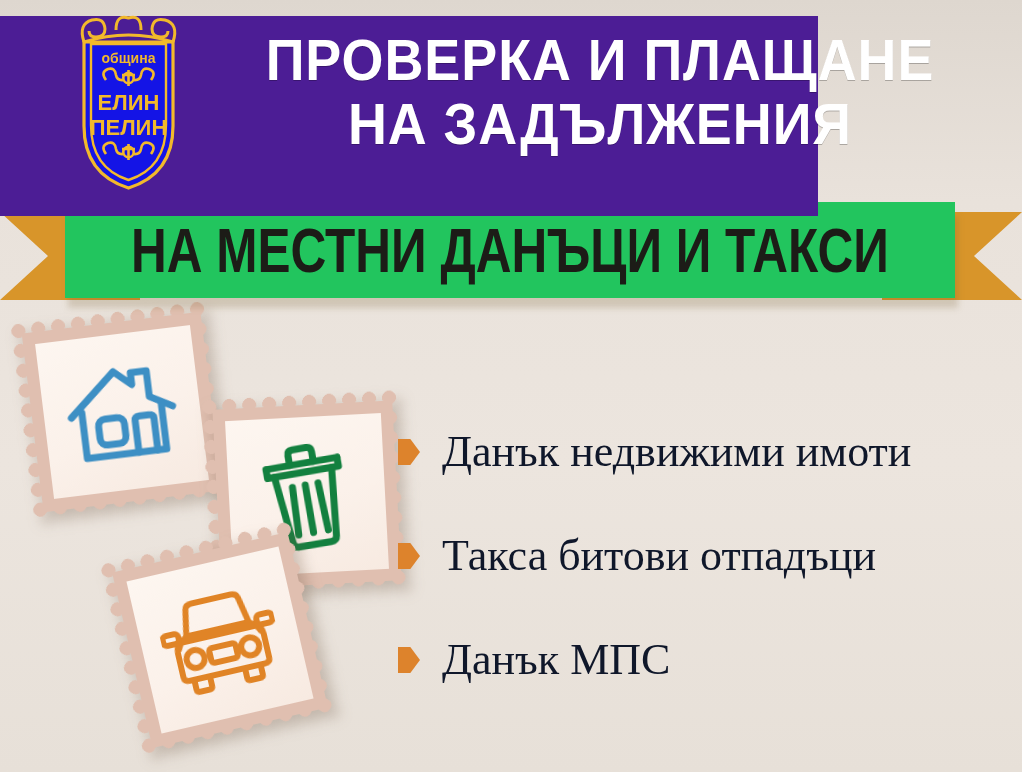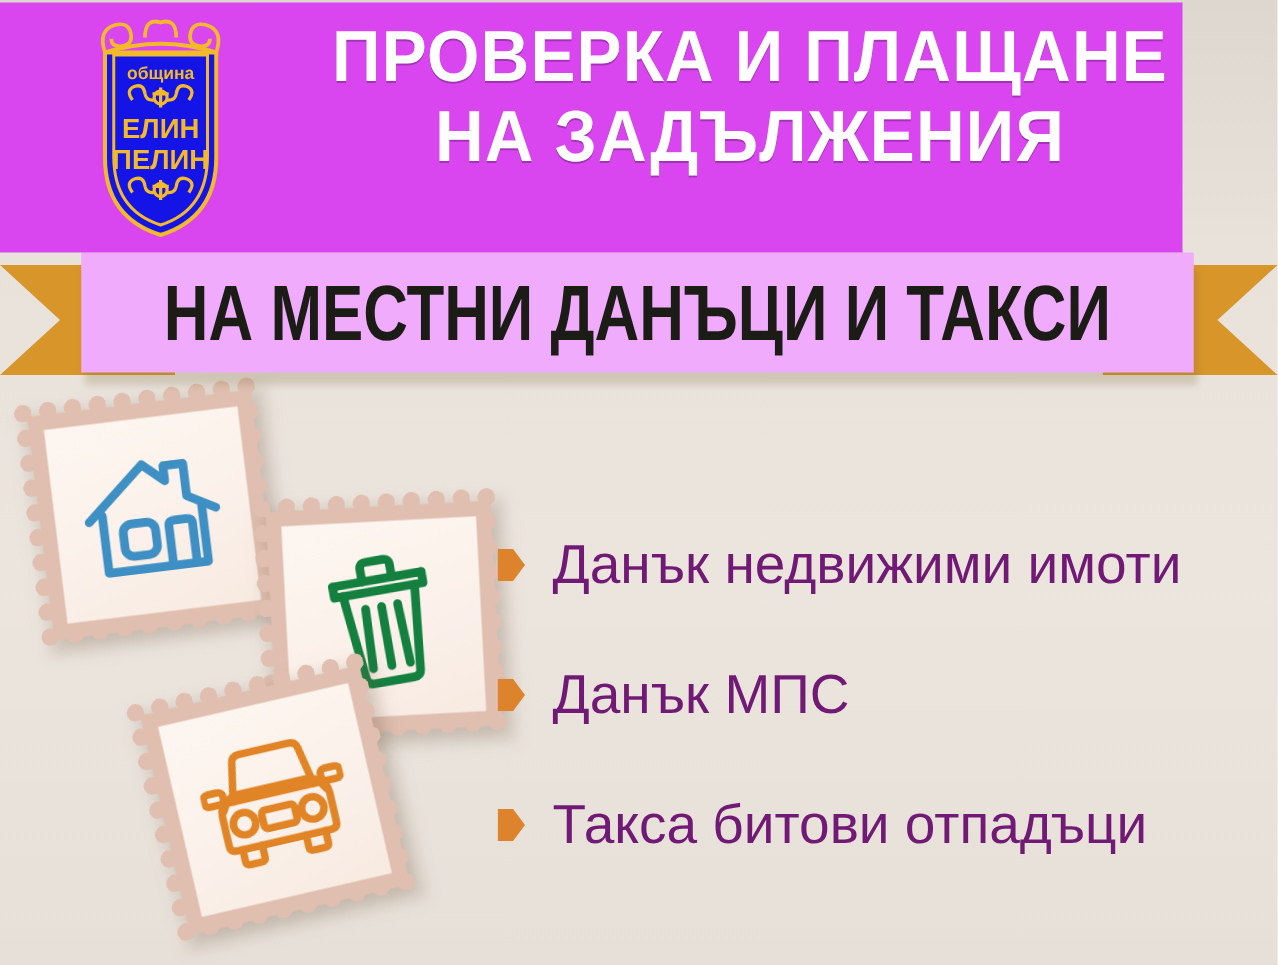--- a/index.html
+++ b/index.html
@@ -17,22 +17,22 @@
 
   
   .bg-wash {
     position:absolute; inset:0;
     background:
       linear-gradient(180deg,#ded7cf 0%, #e9e2db 26%, #ece5de 60%, #e7e0d8 100%);
   }
 
   
   .header {
-    position:absolute; left:0; top:2px; width:946px; height:200px;
-    background:#d946ef;
+    position:absolute; left:0; top:16px; width:818px; height:200px;
+    background:#4c1d95;
     z-index:6;
   }
   .header-title {
     position:absolute;
     left:185px; top:12px; width:830px;
     text-align:center;
     color:#ffffff;
     font-family:"Liberation Sans", sans-serif;
     font-weight:bold;
     font-size:58px;
@@ -61,21 +61,21 @@
   .ribbon-tail.right { right:0; clip-path:polygon(0 0, 140px 0, 92px 44px, 140px 88px, 0 88px); }
   .ribbon-shadow {
     position:absolute; left:68px; top:18px;
     width:890px; height:92px;
     background:rgba(120,95,45,.22);
     filter:blur(3px);
   }
   .ribbon-main {
     position:absolute; left:65px; top:4px;
     width:890px; height:96px;
-    background:#f0abfc;
+    background:#22c55e;
     display:flex; align-items:center; justify-content:center;
   }
   .ribbon-text {
     color:#1c1c17;
     font-family:"Liberation Sans", sans-serif;
     font-weight:bold;
     font-size:55px;
     line-height:56px;
     letter-spacing:0px;
     transform:scaleX(0.90) scaleY(1.14);
@@ -120,24 +120,24 @@
     display:flex; align-items:center;
     height:56px; margin-bottom:48px;
   }
   .bullet {
     width:22px; height:26px; flex:0 0 22px;
     background:#dd832c;
     clip-path:polygon(0 0, 56% 0, 100% 50%, 56% 100%, 0 100%);
     margin-right:22px;
   }
   .list-label {
-    font-family:Liberation Sans, sans-serif;
+    font-family:Liberation Serif, serif;
     font-size:44px;
     line-height:50px;
-    color:#701a75;
+    color:#0f172a;
     white-space:nowrap;
   }
 </style>
 </head>
 <body>
 
 <div id="poster">
 
   <div class="bg-wash"></div>
 
@@ -240,23 +240,23 @@
 
   <div class="list">
 
     <div class="list-item">
       <span class="bullet"></span>
       <span class="list-label">Данък недвижими имоти</span>
     </div>
 
     <div class="list-item">
       <span class="bullet"></span>
-      <span class="list-label">Данък МПС</span>
+      <span class="list-label">Такса битови отпадъци</span>
     </div>
 
     <div class="list-item">
       <span class="bullet"></span>
-      <span class="list-label">Такса битови отпадъци</span>
+      <span class="list-label">Данък МПС</span>
     </div>
 
   </div>
 
 </div>
 
 </body></html>

